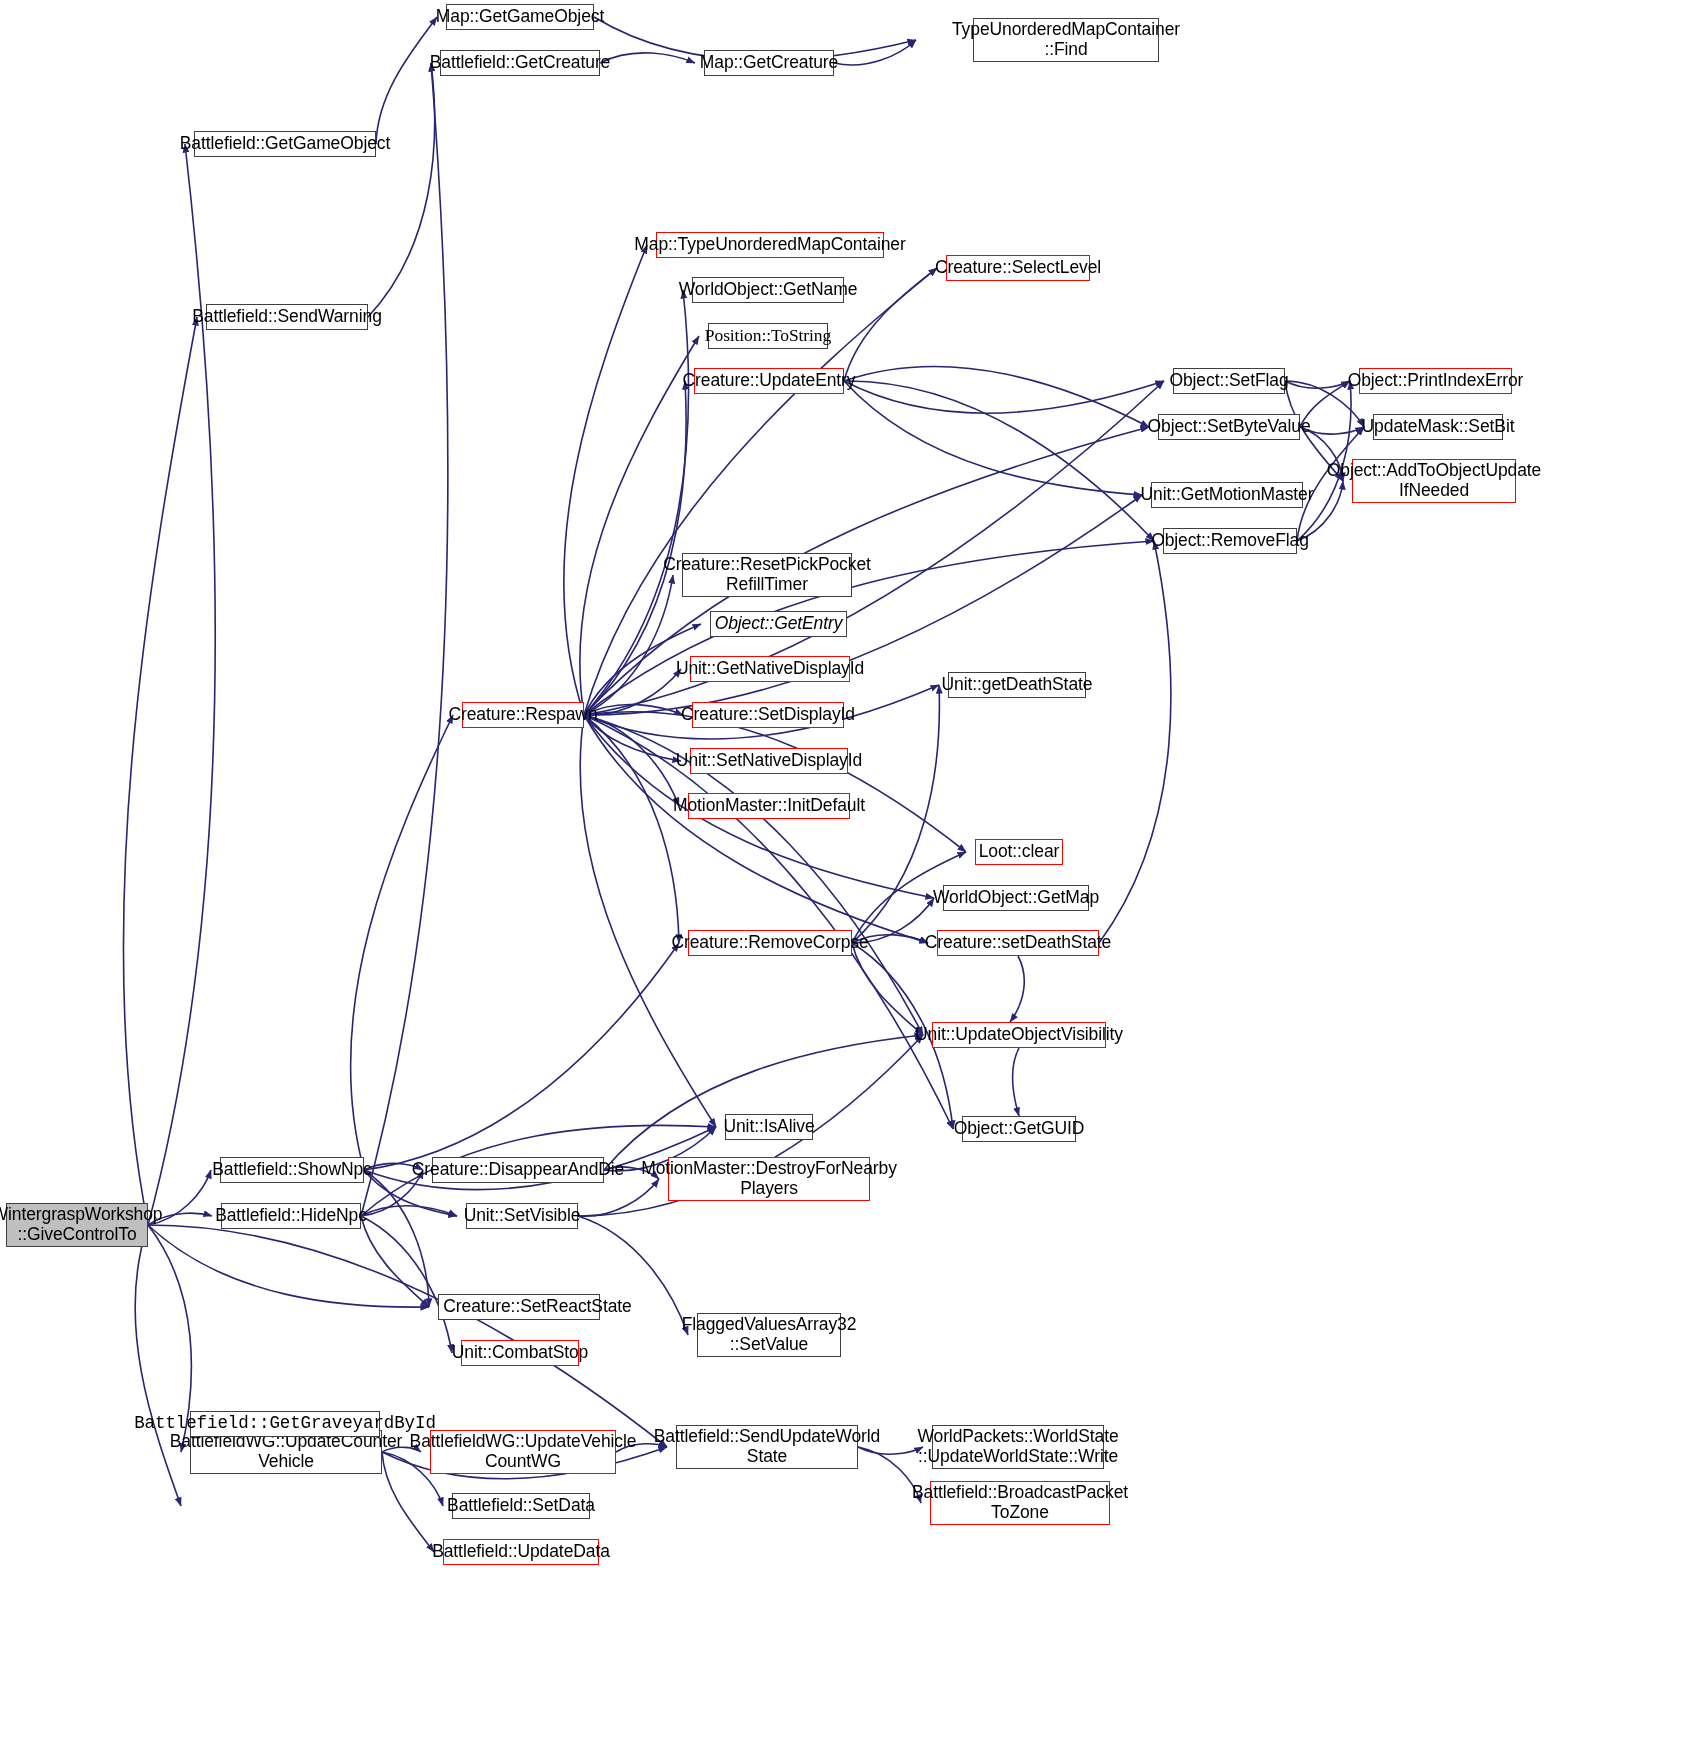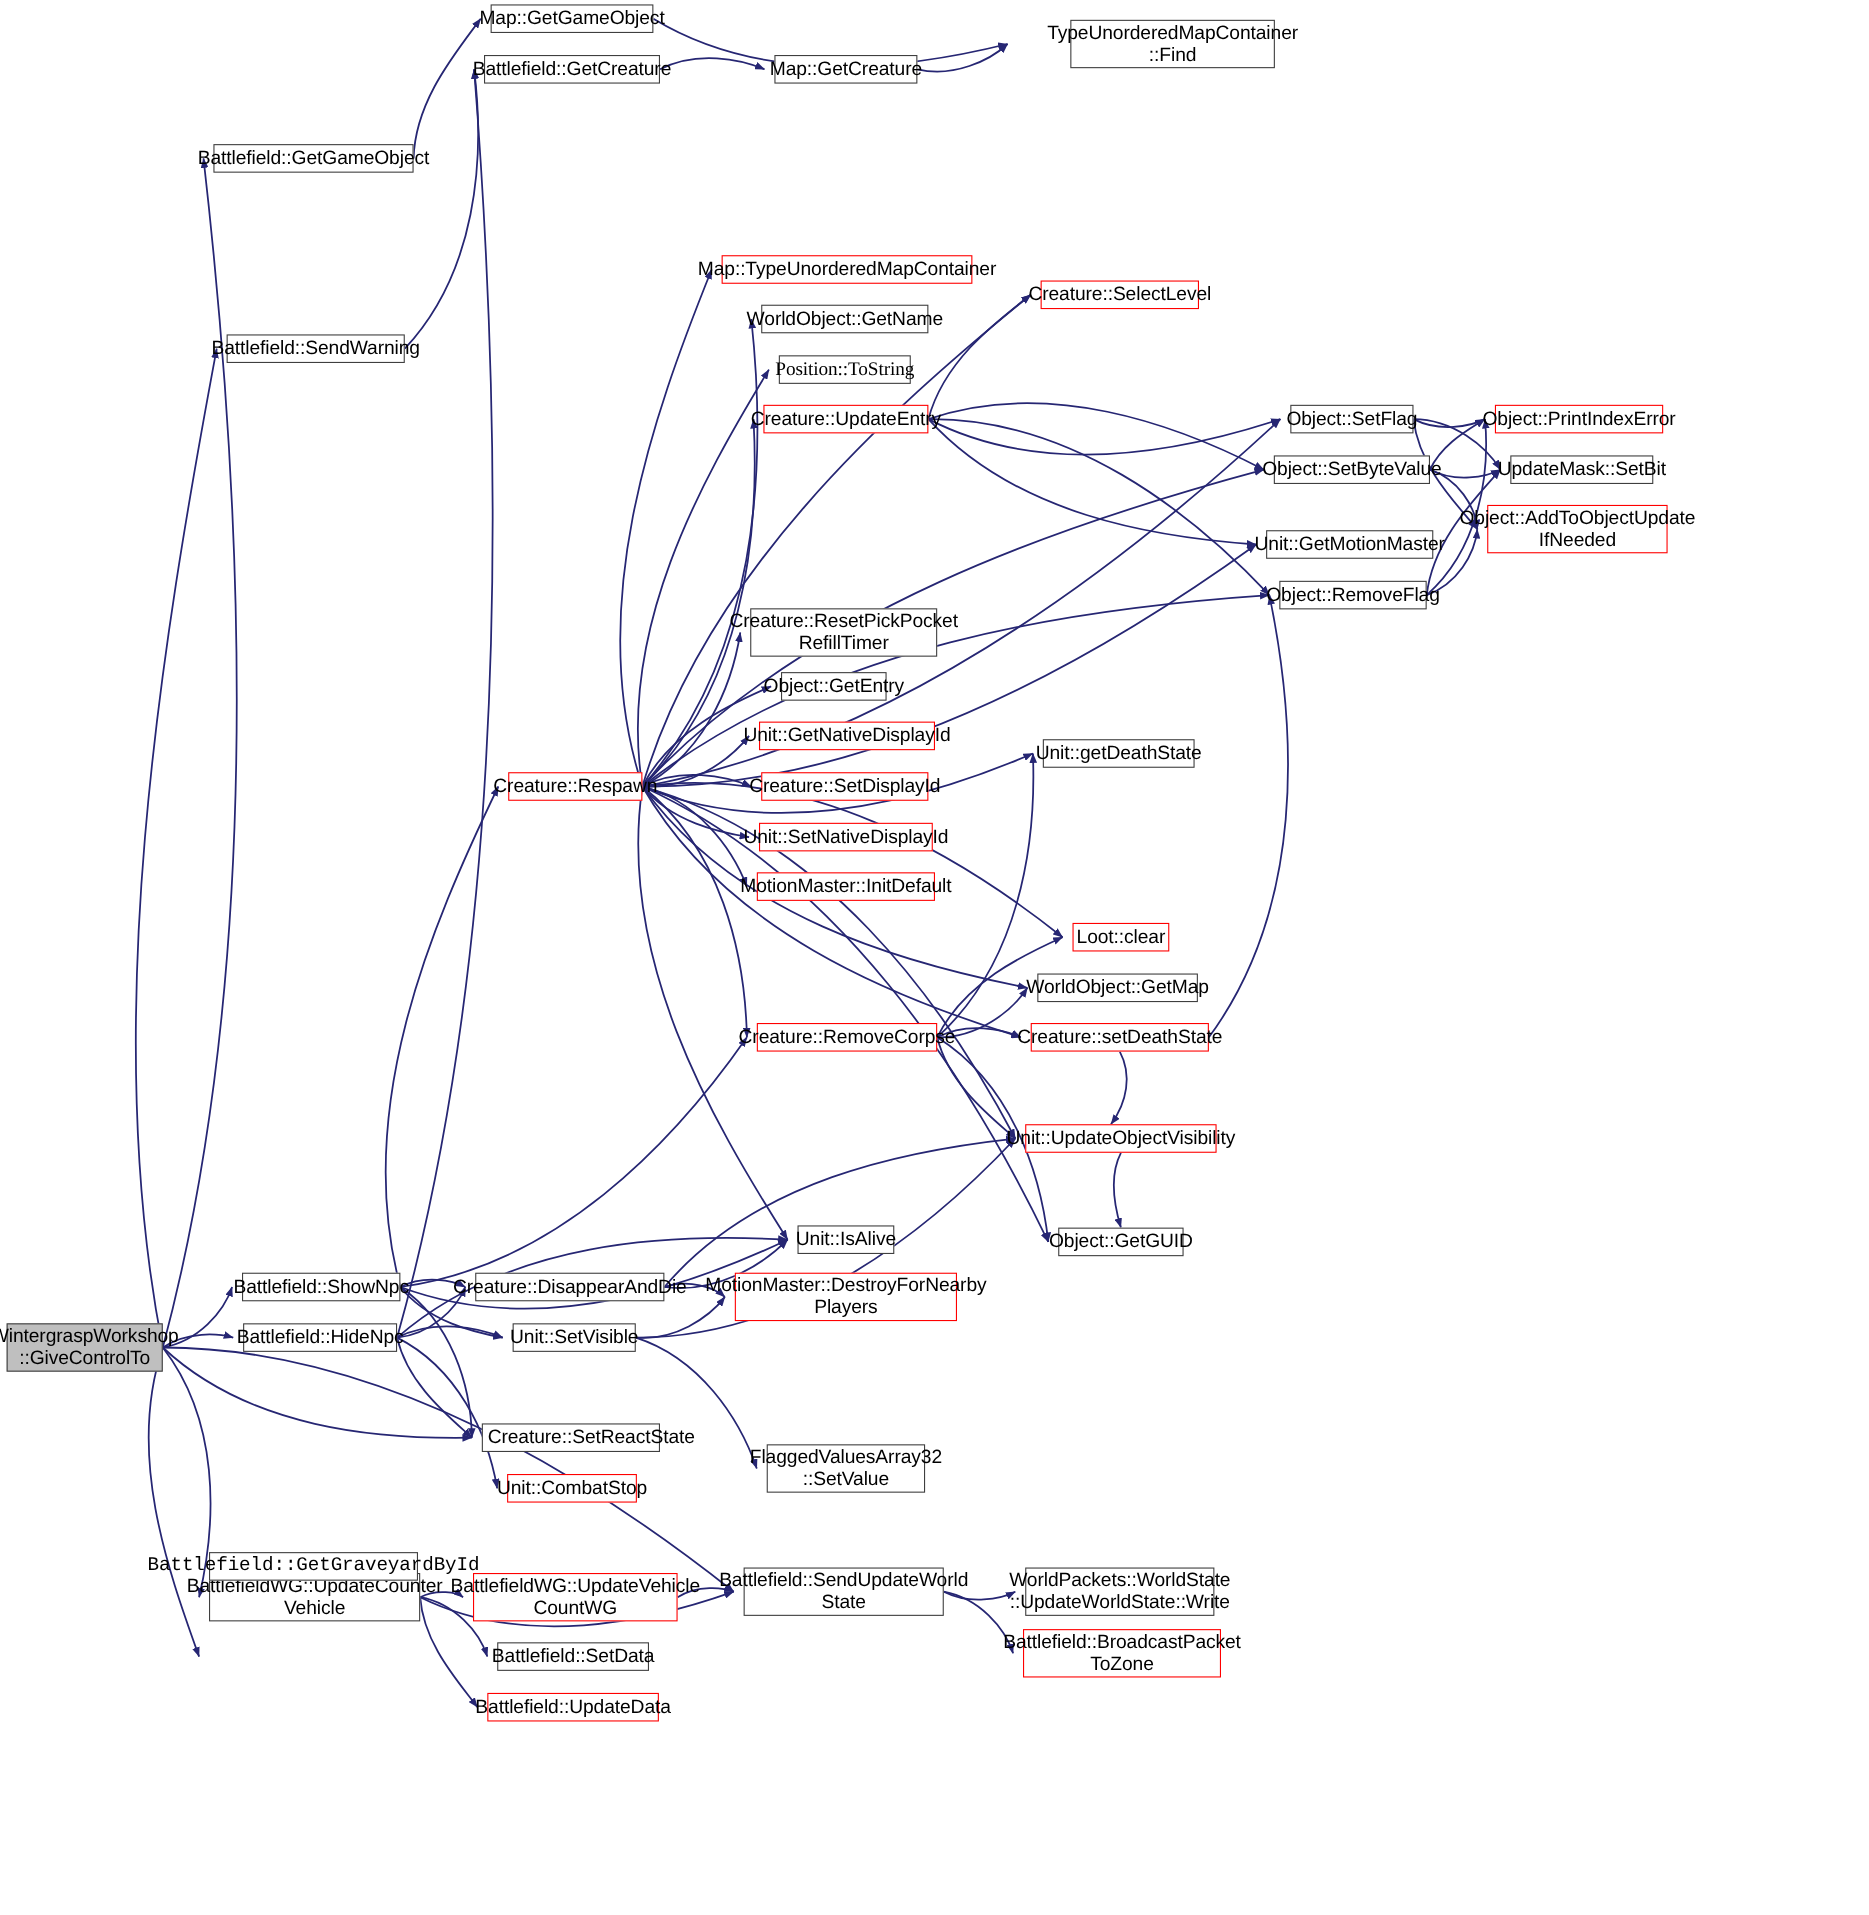--- a/index.html
+++ b/index.html
@@ -170,21 +170,21 @@
       <div class="gnode" style="left: 1173px; top: 368px; width: 112px; height: 26px;">Object::SetFlag</div>
       <div class="gnode" style="left: 1158px; top: 414px; width: 142px; height: 26px;">Object::SetByteValue</div>
       <div class="gnode red" style="left: 1359px; top: 368px; width: 153px; height: 26px;">Object::PrintIndexError</div>
       <div class="gnode" style="left: 1373px; top: 414px; width: 130px; height: 26px;">UpdateMask::SetBit</div>
       <div class="gnode red" style="left: 1352px; top: 459px; width: 164px; height: 44px;">Object::AddToObjectUpdate
 IfNeeded</div>
       <div class="gnode" style="left: 1151px; top: 482px; width: 152px; height: 26px;">Unit::GetMotionMaster</div>
       <div class="gnode" style="left: 1163px; top: 528px; width: 134px; height: 26px;">Object::RemoveFlag</div>
       <div class="gnode" style="left: 682px; top: 553px; width: 170px; height: 44px;">Creature::ResetPickPocket
 RefillTimer</div>
-      <div class="gnode" style="left: 710px; top: 611px; width: 96px; height: 26px;">Object::GetEntry</div>
+      <div class="gnode" style="left: 710px; top: 611px; width: 137px; height: 26px; font-style: italic;">Object::GetEntry</div>
       <div class="gnode red" style="left: 690px; top: 656px; width: 160px; height: 26px;">Unit::GetNativeDisplayId</div>
       <div class="gnode red" style="left: 692px; top: 702px; width: 152px; height: 26px;">Creature::SetDisplayId</div>
       <div class="gnode red" style="left: 690px; top: 748px; width: 158px; height: 26px;">Unit::SetNativeDisplayId</div>
       <div class="gnode red" style="left: 688px; top: 793px; width: 162px; height: 26px;">MotionMaster::InitDefault</div>
       <div class="gnode red" style="left: 462px; top: 702px; width: 122px; height: 26px;">Creature::Respawn</div>
       <div class="gnode" style="left: 948px; top: 672px; width: 138px; height: 26px;">Unit::getDeathState</div>
       <div class="gnode red" style="left: 975px; top: 839px; width: 88px; height: 26px;">Loot::clear</div>
       <div class="gnode" style="left: 943px; top: 885px; width: 146px; height: 26px;">WorldObject::GetMap</div>
       <div class="gnode red" style="left: 688px; top: 930px; width: 164px; height: 26px;">Creature::RemoveCorpse</div>
       <div class="gnode red" style="left: 937px; top: 930px; width: 162px; height: 26px;">Creature::setDeathState</div>

